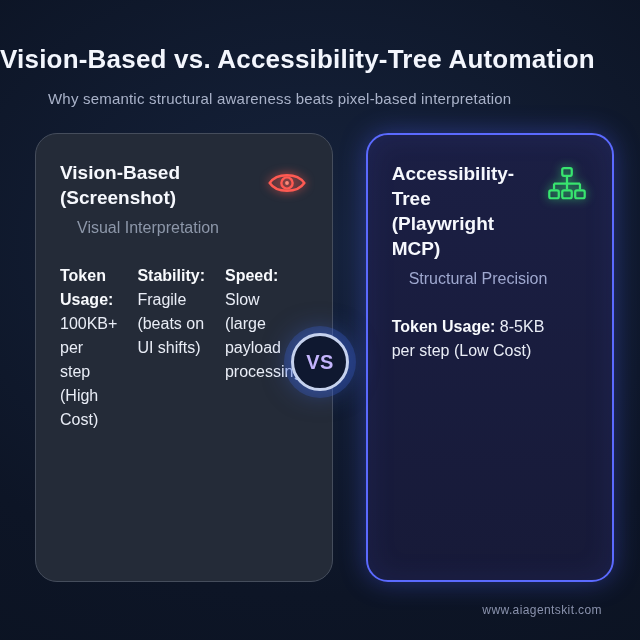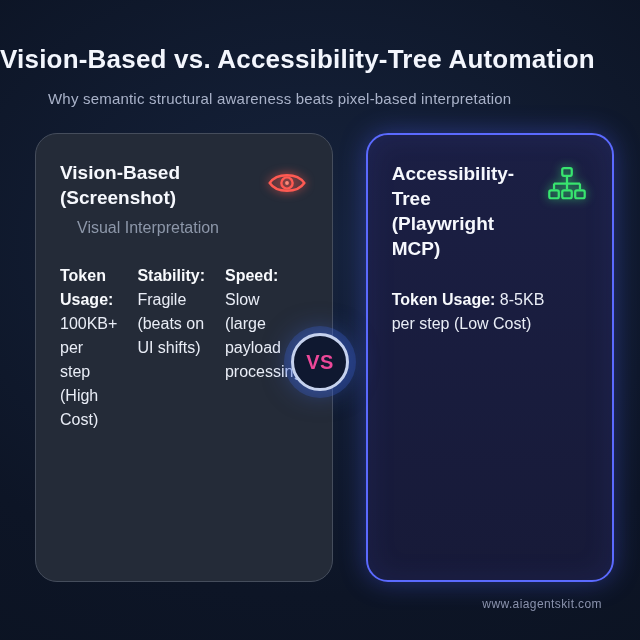--- a/index.html
+++ b/index.html
@@ -34,23 +34,23 @@
   .item .lbl { font-weight:700; color:#f8fafd; }
   .item .val { white-space:pre-line; }
 
   .vs-badge {
     position:absolute; left:320px; top:362px; transform:translate(-50%,-50%);
     width:58px; height:58px; border-radius:50%; background:#0f1830;
     border:3px solid #c6d2ee;
     box-shadow: 0 0 0 7px rgba(60,100,220,.28), 0 0 28px rgba(70,110,230,.55);
     display:flex; align-items:center; justify-content:center; z-index:5;
   }
-  .vs-label { font-size:20px; font-weight:800; letter-spacing:.5px; color:#ec4899; }
+  .vs-label { font-size:20px; font-weight:800; letter-spacing:.5px; color:#c4b5fd; }
 
-  .footer { position:absolute; right:38px; bottom:29px; font-size:12px; color:#8a92ad; letter-spacing:.4px; }
+  .footer { position:absolute; right:38px; bottom:23px; font-size:12px; color:#8a92ad; letter-spacing:.4px; }
 </style>
 </head>
 <body>
 
 <div class="header">
   <div class="title">Vision-Based vs. Accessibility-Tree Automation</div>
   <div class="subtitle">Why semantic structural awareness beats pixel-based interpretation</div>
 </div>
 
 <div class="cards">
@@ -95,20 +95,21 @@
       <span class="icon-wrap tree-icon">
         <svg width="38" height="36" viewBox="0 0 44 41">
           <rect x="16.5" y="2" width="11" height="9" rx="2" fill="none" stroke="#38e56f" stroke-width="2.6"></rect>
           <path d="M22 11 V20 M7 20 H37 M7 20 V27 M22 20 V27 M37 20 V27" fill="none" stroke="#38e56f" stroke-width="2.6"></path>
           <rect x="1.5" y="28" width="11" height="9" rx="2" fill="none" stroke="#38e56f" stroke-width="2.6"></rect>
           <rect x="16.5" y="28" width="11" height="9" rx="2" fill="none" stroke="#38e56f" stroke-width="2.6"></rect>
           <rect x="31.5" y="28" width="11" height="9" rx="2" fill="none" stroke="#38e56f" stroke-width="2.6"></rect>
         </svg>
       </span>
     </div>
+    <div class="card-sub">Structural Precision</div>
     <div class="items">
       <div class="item">
         <span class="lbl">Token Usage:</span>
         <span class="val">8-5KB
 per step (Low Cost)</span>
       </div>
     </div>
   </div>
 
 </div>

